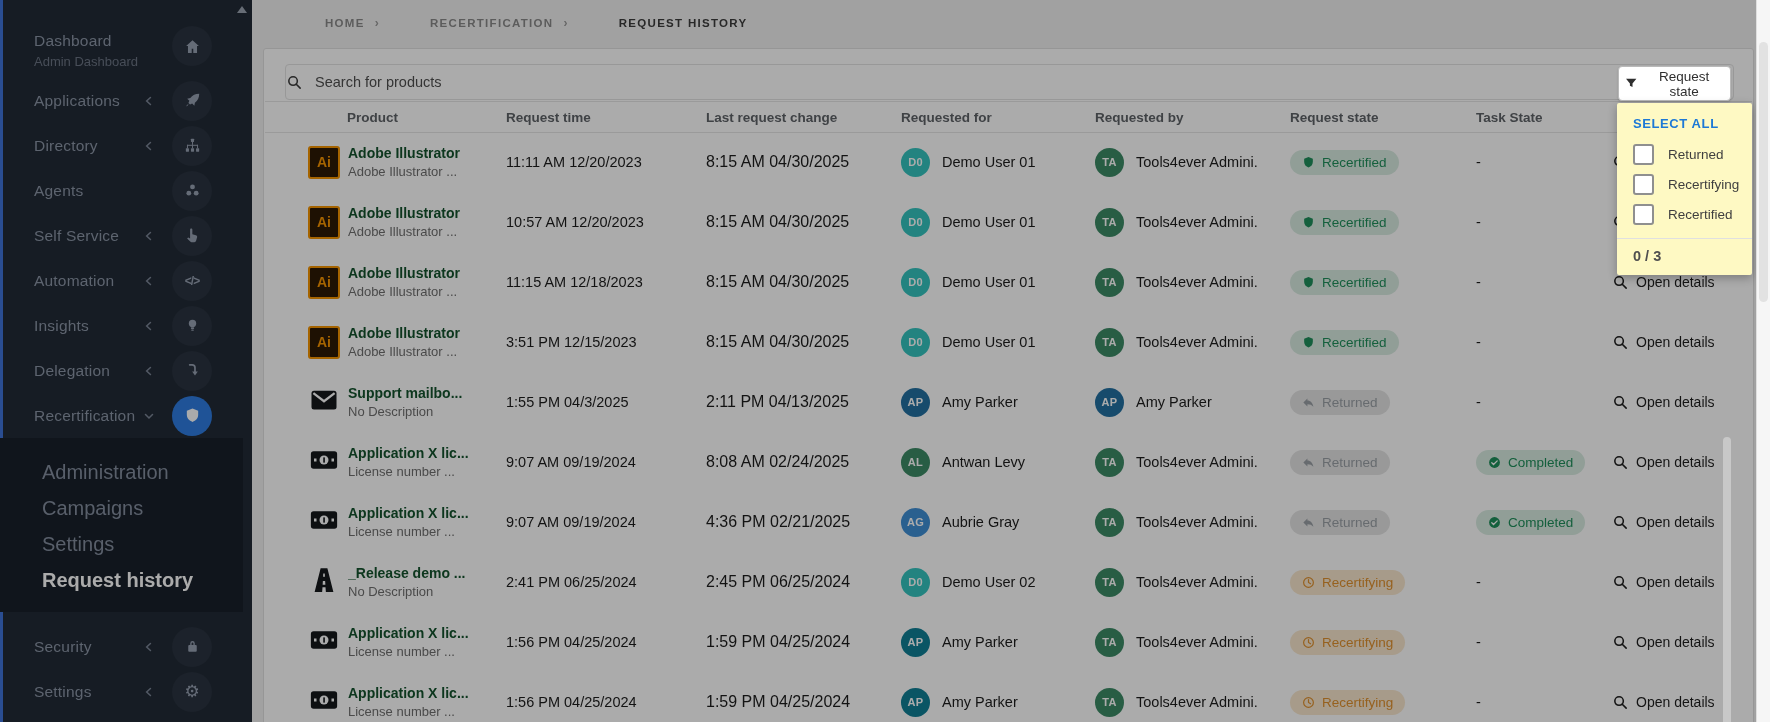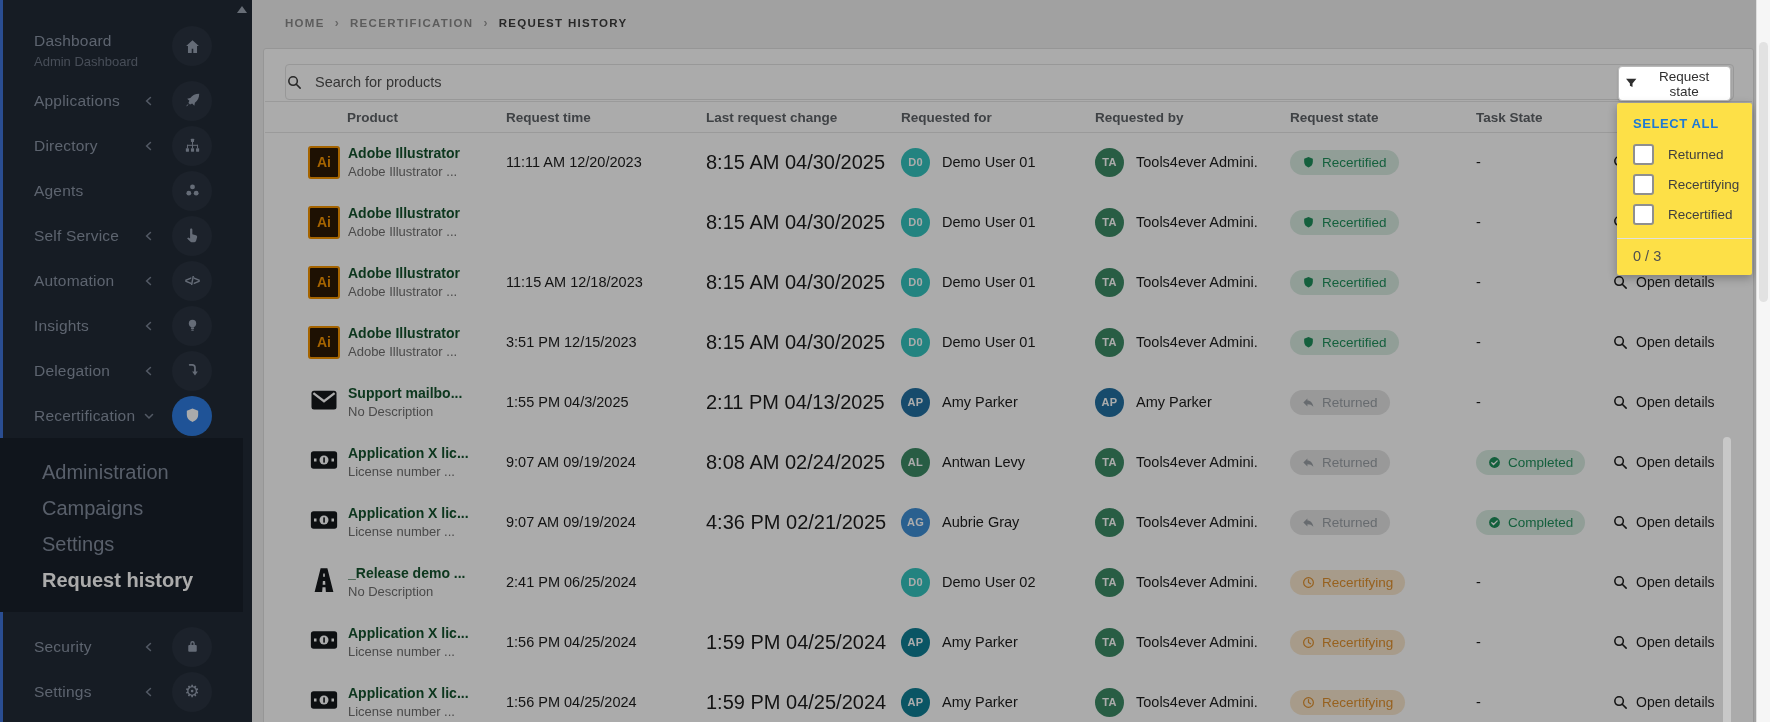--- a/index.html
+++ b/index.html
@@ -34,21 +34,21 @@
   .sb-sub{background:#19202a;padding:16px 0 14px 0;margin:0 0 0 0;}
   .sb-sub-item{height:36px;line-height:36px;padding-left:42px;color:#848e9f;
       font-size:20px;cursor:pointer;white-space:nowrap;}
   .sb-sub-item.active{color:#fff;font-weight:bold;}
   .sb-bottom-gap{height:12px;}
 
   
   #content{position:absolute;left:252px;top:0;right:0;bottom:0;background:#f1f1f1;}
   #breadcrumb{position:absolute;left:33px;top:16px;display:flex;align-items:center;gap:10px;
       font-size:11.5px;letter-spacing:1.3px;color:#8a8a8a;font-weight:600;}
-  #breadcrumb .bc{cursor:pointer;}
+  #breadcrumb .bc{cursor:pointer;margin-left:40px;}
   #breadcrumb .bc.current{color:#3c3c3c;font-weight:bold;}
   .bc-sep{color:#9a9a9a;font-size:12px;font-weight:bold;}
 
   #card{position:absolute;left:11px;top:48px;width:1489px;bottom:-6px;background:#ffffff;
       border:1px solid #e0e0e0;border-radius:3px;}
   #searchbox{position:absolute;left:21px;top:15px;width:1447px;height:34px;border:1px solid #e3e3e3;
       border-radius:4px;background:#fff;display:flex;align-items:center;padding:0 0;gap:10px;}
   #searchbox svg{width:17px;height:17px;color:#3c3c3c;flex:0 0 auto;}
   #search-input{border:none;outline:none;flex:1;font-size:14.5px;color:#333;background:transparent;
       font-family:"Liberation Sans",sans-serif;}
@@ -59,21 +59,21 @@
   .th{position:absolute;top:50%;transform:translateY(-50%);font-size:13.5px;font-weight:bold;
       color:#5f6368;white-space:nowrap;}
   #tbody{position:absolute;left:1px;right:1px;top:83px;bottom:0;overflow:hidden;}
   .trow{position:absolute;left:0;right:0;height:60px;}
   .cell{position:absolute;top:0;bottom:0;display:flex;align-items:center;white-space:nowrap;}
   .c-prodicon{left:43px;width:32px;justify-content:center;}
   .c-prod{left:83px;flex-direction:column;align-items:flex-start;justify-content:center;}
   .p-title{font-size:14px;font-weight:bold;color:#14532d;max-width:150px;overflow:hidden;}
   .p-sub{font-size:13px;color:#6f6f6f;margin-top:3px;}
   .c-time{left:241px;font-size:14.5px;color:#1d1d1d;}
-  .c-change{left:441px;font-size:20px;color:#1d1d1d;}
+  .c-change{left:441px;font-size:16px;color:#1d1d1d;}
   .c-for{left:636px;gap:12px;}
   .c-by{left:830px;gap:12px;}
   .uname{font-size:14.5px;color:#1d1d1d;}
   .avatar{width:29px;height:29px;border-radius:50%;display:flex;align-items:center;justify-content:center;
       color:#fff;font-size:11px;font-weight:bold;flex:0 0 auto;letter-spacing:.3px;}
   .c-state{left:1025px;}
   .c-task{left:1211px;}
   .badge{display:inline-flex;align-items:center;gap:7px;height:25px;padding:0 12px;border-radius:13px;
       font-size:13.5px;font-weight:500;}
   .badge svg{width:13px;height:13px;}
@@ -88,29 +88,29 @@
   .picon svg{width:30px;height:30px;color:#15181c;}
 
   
   #overlay{position:absolute;inset:0;background:rgba(0,0,0,0.33);z-index:50;}
   #filter-btn{position:absolute;left:1618px;top:66px;width:113px;height:35px;z-index:60;
       background:#fff;border:1px solid #b9b9b9;border-radius:4px;display:flex;align-items:center;
       justify-content:center;gap:7px;cursor:pointer;font-family:"Liberation Sans",sans-serif;
       box-shadow:0 1px 2px rgba(0,0,0,.15);}
   #filter-btn svg{width:13px;height:13px;color:#2f2f2f;}
   #filter-btn span{font-size:13.5px;color:#2f2f2f;font-weight:500;}
-  #filter-panel{position:absolute;left:1617px;top:103px;width:135px;z-index:60;background:#fde047;
+  #filter-panel{position:absolute;left:1617px;top:103px;width:135px;z-index:60;background:#fef9c3;
       border-radius:2px;box-shadow:0 3px 10px rgba(0,0,0,.28);}
   #select-all{padding:13px 16px 8px 16px;color:#1d79d6;font-weight:bold;font-size:13px;
       letter-spacing:.6px;cursor:pointer;}
   .f-opt{display:flex;align-items:center;gap:14px;height:30px;padding-left:16px;cursor:pointer;}
   .f-check{width:17px;height:17px;border:2px solid #8f8f8f;border-radius:3px;background:#fff;flex:0 0 auto;}
   .f-label{font-size:13.5px;color:#3f3f3f;}
   #filter-counter{margin-top:9px;border-top:1px solid #e0e0e0;padding:9px 16px 11px 16px;
-      font-size:14.5px;color:#4f4f4f;}
+      font-size:14.5px;color:#4f4f4f;font-weight:bold;}
 
   #inner-scroll-thumb{position:absolute;left:1723px;top:437px;width:8px;height:290px;background:#c8c8c8;
       border-radius:4px;z-index:60;}
   #page-scrollbar{position:absolute;left:1756px;top:0;width:14px;height:722px;background:#f6f6f6;
       border-left:1px solid #dedede;z-index:60;}
   #page-thumb{position:absolute;left:2px;top:42px;width:9px;height:260px;background:#e2e2e2;border-radius:5px;}
 </style>
 </head>
 <body>
 
@@ -325,20 +325,21 @@
             </div>
           </div>
           <div class="trow" style="top: 60px;">
             <div class="cell c-prodicon">
               <div class="ai-badge">Ai</div>
             </div>
             <div class="cell c-prod">
               <div class="p-title">Adobe Illustrator</div>
               <div class="p-sub">Adobe Illustrator ...</div>
             </div>
+            <div class="cell c-time">10:57 AM 12/20/2023</div>
             <div class="cell c-change">8:15 AM 04/30/2025</div>
             <div class="cell c-for">
               <span class="avatar" style="background: rgb(53, 196, 191);">D0</span>
               <span class="uname">Demo User 01</span>
             </div>
             <div class="cell c-by">
               <span class="avatar" style="background: rgb(61, 139, 102);">TA</span>
               <span class="uname">Tools4ever Admini.</span>
             </div>
             <div class="cell c-state">
@@ -604,20 +605,21 @@
             <div class="cell c-prodicon">
               <span class="picon"><svg viewBox="0 0 24 24" fill="currentColor">
                   <path d="M9.3 2.5h5.4L19.5 21.5h-6l-.3-3.8h-2.4l-.3 3.8h-6zM11.4 6.8h1.2l.15 2.6h-1.5zm-.3 6h1.8l.2 3h-2.2z" fill-rule="evenodd"></path>
                 </svg></span>
             </div>
             <div class="cell c-prod">
               <div class="p-title">_Release demo ...</div>
               <div class="p-sub">No Description</div>
             </div>
             <div class="cell c-time">2:41 PM 06/25/2024</div>
+            <div class="cell c-change">2:45 PM 06/25/2024</div>
             <div class="cell c-for">
               <span class="avatar" style="background: rgb(53, 196, 191);">D0</span>
               <span class="uname">Demo User 02</span>
             </div>
             <div class="cell c-by">
               <span class="avatar" style="background: rgb(61, 139, 102);">TA</span>
               <span class="uname">Tools4ever Admini.</span>
             </div>
             <div class="cell c-state">
               <span class="badge" style="background: rgb(250, 232, 206); color: rgb(224, 145, 47);">

